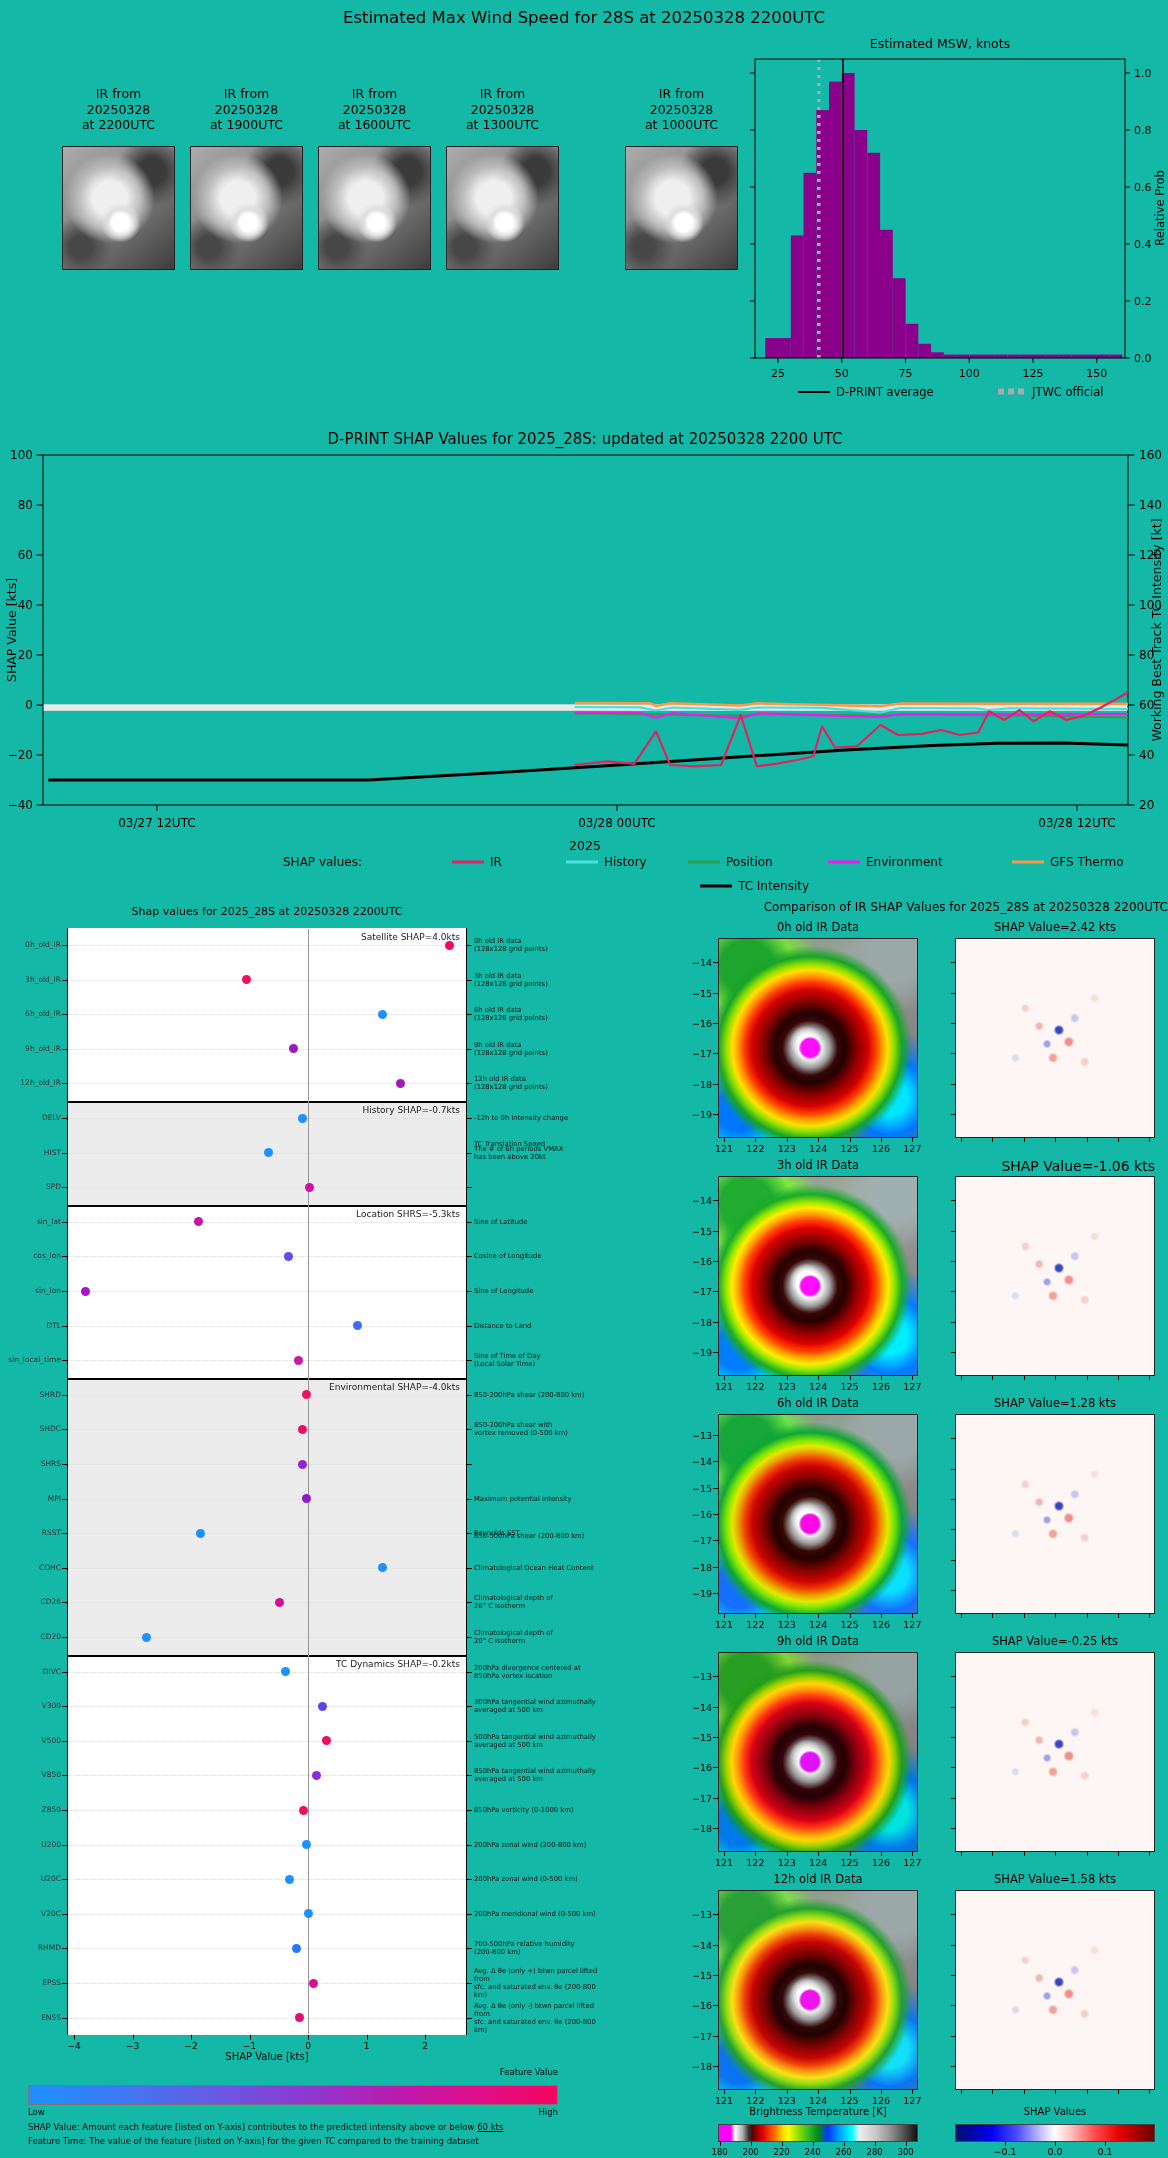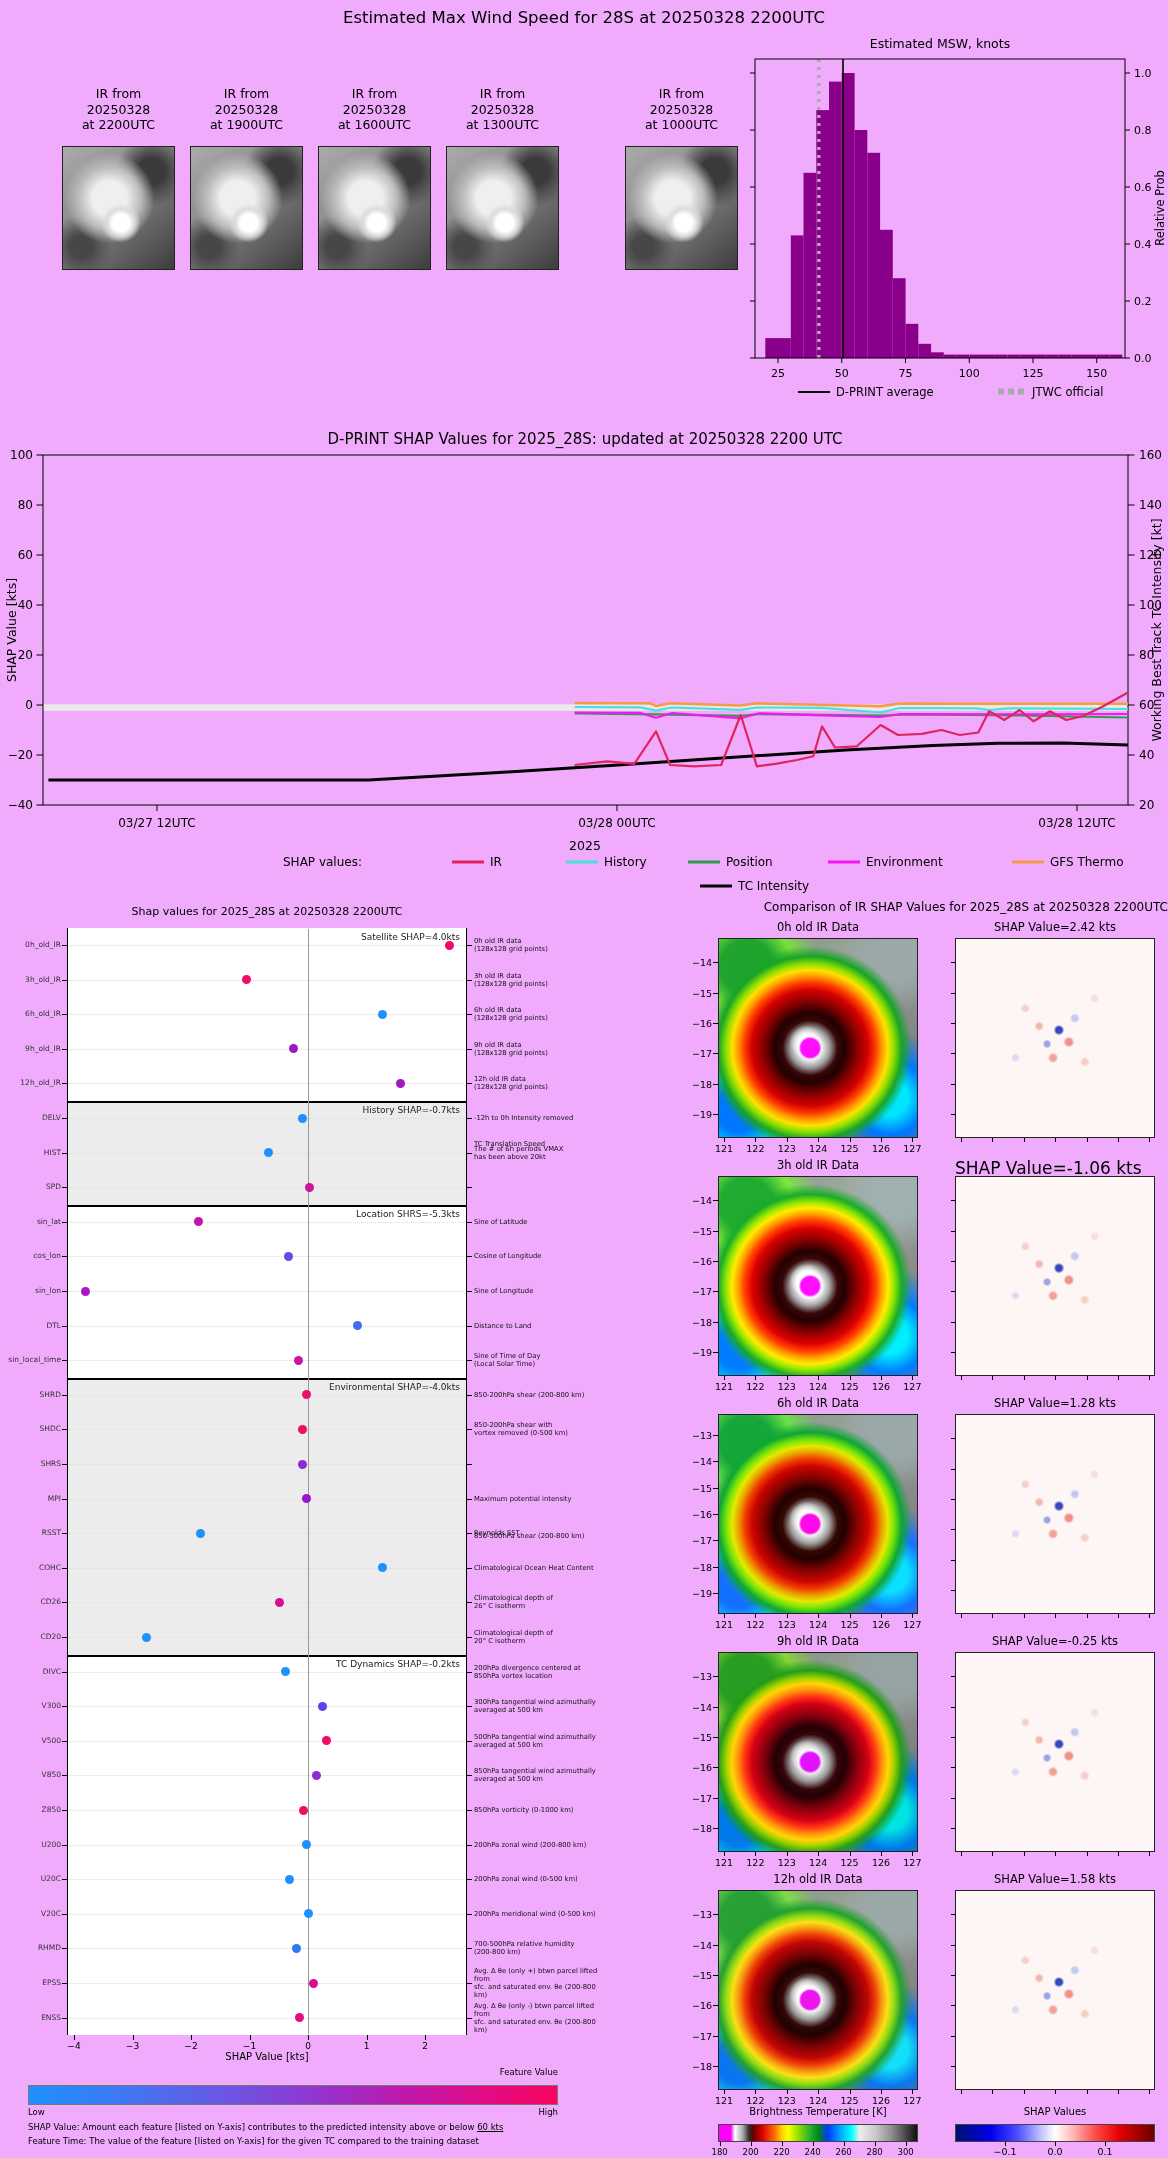--- a/index.html
+++ b/index.html
@@ -1,16 +1,16 @@
 <!DOCTYPE html>
 <html><head>
 <meta charset="utf-8">
 <style>
   html,body{margin:0;padding:0;background:#fff}
-  #fig{position:relative;width:1168px;height:2158px;background:#f0abfc;overflow:hidden;
+  #fig{position:relative;width:1168px;height:2158px;background:#14b8a6;overflow:hidden;
        font-family:"DejaVu Sans","Liberation Sans",sans-serif;color:#000}
   .abs{position:absolute}
   .ul{text-decoration:underline}
   .top-title{left:0;top:8px;width:1168px;text-align:center;font-size:16.5px}
   .ts-title{left:0;top:430px;width:1170px;text-align:center;font-size:15px}
   .dp-title{left:67px;top:905px;width:400px;text-align:center;font-size:11px}
   .dp-xlabel{left:67px;top:2051px;width:400px;text-align:center;font-size:10px}
   .featcb{left:28px;top:2085px;width:530px;height:20px;border:1px solid #777;box-sizing:border-box;
     background:linear-gradient(90deg,#1e90ff 0%,#3f78f2 18%,#6d55e2 38%,#9334cd 55%,#c117a9 72%,#e30b83 87%,#f7045f 100%)}
   .featcb-label{left:358px;top:2067px;width:200px;text-align:right;font-size:8.5px}
@@ -272,21 +272,21 @@
     <div style="position: absolute; left: 62px; top: 1083.4px; width: 5px; height: 1px; background: rgb(0, 0, 0);"></div>
     <div style="position: absolute; left: 467px; top: 1083.4px; width: 5px; height: 1px; background: rgb(0, 0, 0);"></div>
     <div style="position: absolute; left: 395.9px; top: 1078.9px; width: 9px; height: 9px; border-radius: 50%; background: rgb(162, 24, 187);"></div>
     <div style="position: absolute; left: 474px; top: 1083.4px; width: 126px; transform: translateY(-50%); font-size: 6.8px; line-height: 8px; color: rgb(17, 17, 17); white-space: pre-line;">12h old IR data
 (128x128 grid points)</div>
     <div style="position: absolute; left: 68px; top: 1118px; width: 398px; height: 0px; border-top: 1px dotted rgb(221, 221, 221);"></div>
     <div style="position: absolute; left: 0px; top: 1113px; width: 61px; text-align: right; font-size: 7.5px; color: rgb(51, 51, 51);">DELV</div>
     <div style="position: absolute; left: 62px; top: 1118px; width: 5px; height: 1px; background: rgb(0, 0, 0);"></div>
     <div style="position: absolute; left: 467px; top: 1118px; width: 5px; height: 1px; background: rgb(0, 0, 0);"></div>
     <div style="position: absolute; left: 298.2px; top: 1113.5px; width: 9px; height: 9px; border-radius: 50%; background: rgb(30, 144, 255);"></div>
-    <div style="position: absolute; left: 474px; top: 1118px; width: 126px; transform: translateY(-50%); font-size: 6.8px; line-height: 8px; color: rgb(17, 17, 17); white-space: pre-line;">-12h to 0h Intensity removed</div>
+    <div style="position: absolute; left: 474px; top: 1118px; width: 126px; transform: translateY(-50%); font-size: 6.8px; line-height: 8px; color: rgb(17, 17, 17); white-space: pre-line;">-12h to 0h Intensity change</div>
     <div style="position: absolute; left: 68px; top: 1152.6px; width: 398px; height: 0px; border-top: 1px dotted rgb(221, 221, 221);"></div>
     <div style="position: absolute; left: 0px; top: 1147.6px; width: 61px; text-align: right; font-size: 7.5px; color: rgb(51, 51, 51);">HIST</div>
     <div style="position: absolute; left: 62px; top: 1152.6px; width: 5px; height: 1px; background: rgb(0, 0, 0);"></div>
     <div style="position: absolute; left: 467px; top: 1152.6px; width: 5px; height: 1px; background: rgb(0, 0, 0);"></div>
     <div style="position: absolute; left: 263.7px; top: 1148.1px; width: 9px; height: 9px; border-radius: 50%; background: rgb(30, 144, 255);"></div>
     <div style="position: absolute; left: 474px; top: 1152.6px; width: 126px; transform: translateY(-50%); font-size: 6.8px; line-height: 8px; color: rgb(17, 17, 17); white-space: pre-line;">The # of 6h periods VMAX
 has been above 20kt</div>
     <div style="position: absolute; left: 68px; top: 1187.2px; width: 398px; height: 0px; border-top: 1px dotted rgb(221, 221, 221);"></div>
     <div style="position: absolute; left: 0px; top: 1182.2px; width: 61px; text-align: right; font-size: 7.5px; color: rgb(51, 51, 51);">SPD</div>
     <div style="position: absolute; left: 62px; top: 1187.2px; width: 5px; height: 1px; background: rgb(0, 0, 0);"></div>
@@ -504,21 +504,21 @@
     <div style="position: absolute; left: 1086.6px; top: 1138px; width: 1px; height: 4px; background: rgb(0, 0, 0);"></div>
     <div style="position: absolute; left: 1118px; top: 1138px; width: 1px; height: 4px; background: rgb(0, 0, 0);"></div>
     <div style="position: absolute; left: 1149.4px; top: 1138px; width: 1px; height: 4px; background: rgb(0, 0, 0);"></div>
     <div style="position: absolute; left: 951px; top: 962.2px; width: 4px; height: 1px; background: rgb(0, 0, 0);"></div>
     <div style="position: absolute; left: 951px; top: 992.5px; width: 4px; height: 1px; background: rgb(0, 0, 0);"></div>
     <div style="position: absolute; left: 951px; top: 1022.8px; width: 4px; height: 1px; background: rgb(0, 0, 0);"></div>
     <div style="position: absolute; left: 951px; top: 1053.2px; width: 4px; height: 1px; background: rgb(0, 0, 0);"></div>
     <div style="position: absolute; left: 951px; top: 1083.5px; width: 4px; height: 1px; background: rgb(0, 0, 0);"></div>
     <div style="position: absolute; left: 951px; top: 1113.8px; width: 4px; height: 1px; background: rgb(0, 0, 0);"></div>
     <div style="position: absolute; left: 718px; top: 1158px; width: 200px; text-align: center; font-size: 11.5px;">3h old IR Data</div>
-    <div style="position: absolute; left: 955px; top: 1158px; width: 200px; text-align: left; font-size: 17px;">SHAP Value=-1.06 kts</div>
+    <div style="position: absolute; left: 955px; top: 1158px; width: 200px; text-align: right; font-size: 14px;">SHAP Value=-1.06 kts</div>
     <div class="ir-img ir-r1" style="position: absolute; left: 718px; top: 1176px; width: 200px; height: 200px; border: 1px solid rgb(34, 34, 34); box-sizing: border-box;"></div>
     <div class="shap-img" style="position: absolute; left: 955px; top: 1176px; width: 200px; height: 200px; border: 1px solid rgb(34, 34, 34); box-sizing: border-box;"></div>
     <div style="position: absolute; left: 680px; top: 1195.2px; width: 32px; text-align: right; font-size: 9.5px;">−14</div>
     <div style="position: absolute; left: 713px; top: 1200.2px; width: 5px; height: 1px; background: rgb(0, 0, 0);"></div>
     <div style="position: absolute; left: 680px; top: 1225.5px; width: 32px; text-align: right; font-size: 9.5px;">−15</div>
     <div style="position: absolute; left: 713px; top: 1230.5px; width: 5px; height: 1px; background: rgb(0, 0, 0);"></div>
     <div style="position: absolute; left: 680px; top: 1255.8px; width: 32px; text-align: right; font-size: 9.5px;">−16</div>
     <div style="position: absolute; left: 713px; top: 1260.8px; width: 5px; height: 1px; background: rgb(0, 0, 0);"></div>
     <div style="position: absolute; left: 680px; top: 1286.2px; width: 32px; text-align: right; font-size: 9.5px;">−17</div>
     <div style="position: absolute; left: 713px; top: 1291.2px; width: 5px; height: 1px; background: rgb(0, 0, 0);"></div>

